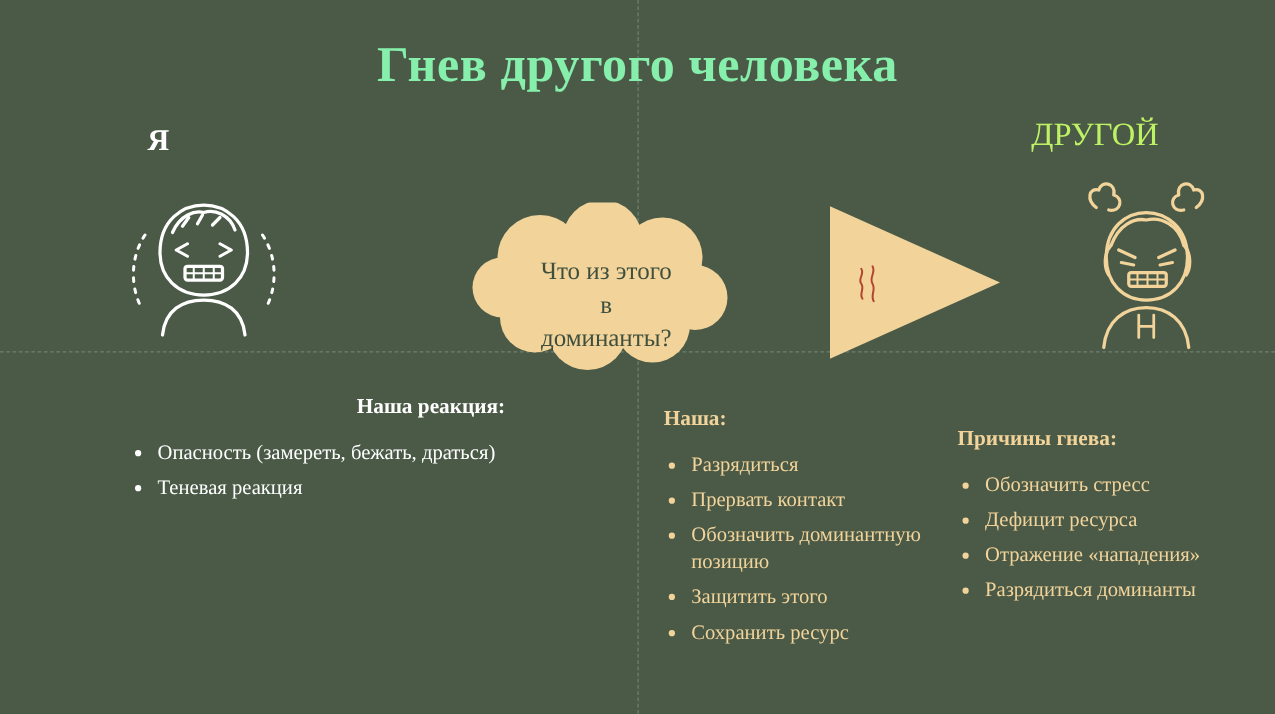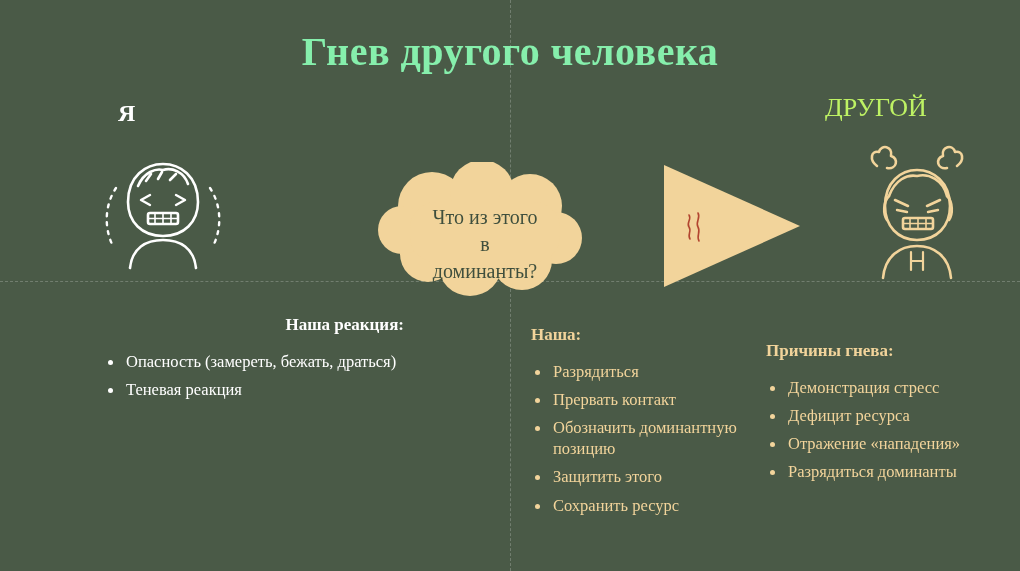--- a/index.html
+++ b/index.html
@@ -257,20 +257,20 @@
       <li>Прервать контакт</li>
       <li>Обозначить доминантную позицию</li>
       <li>Защитить этого</li>
       <li>Сохранить ресурс</li>
     </ul>
   </div>
 
   <div class="col col-right">
     <div class="col-heading">Причины гнева:</div>
     <ul class="bullets cream">
-      <li>Демонстрация стресс</li>
+      <li>Обозначить стресс</li>
       <li>Дефицит ресурса</li>
       <li>Отражение «нападения»</li>
       <li>Разрядиться доминанты</li>
     </ul>
   </div>
 
 </div>
 
 </body></html>

